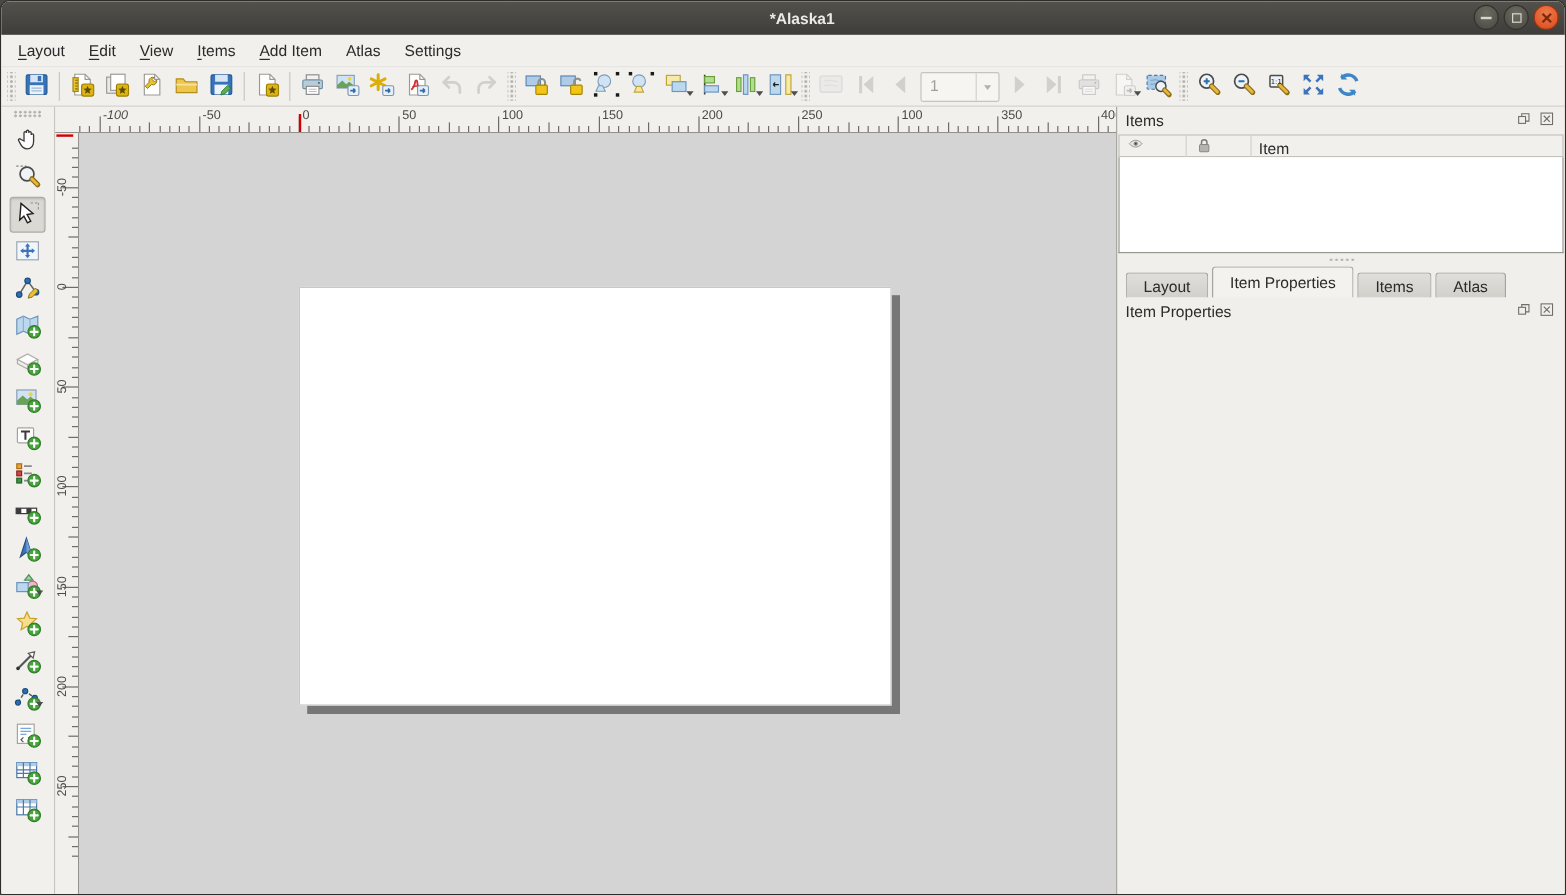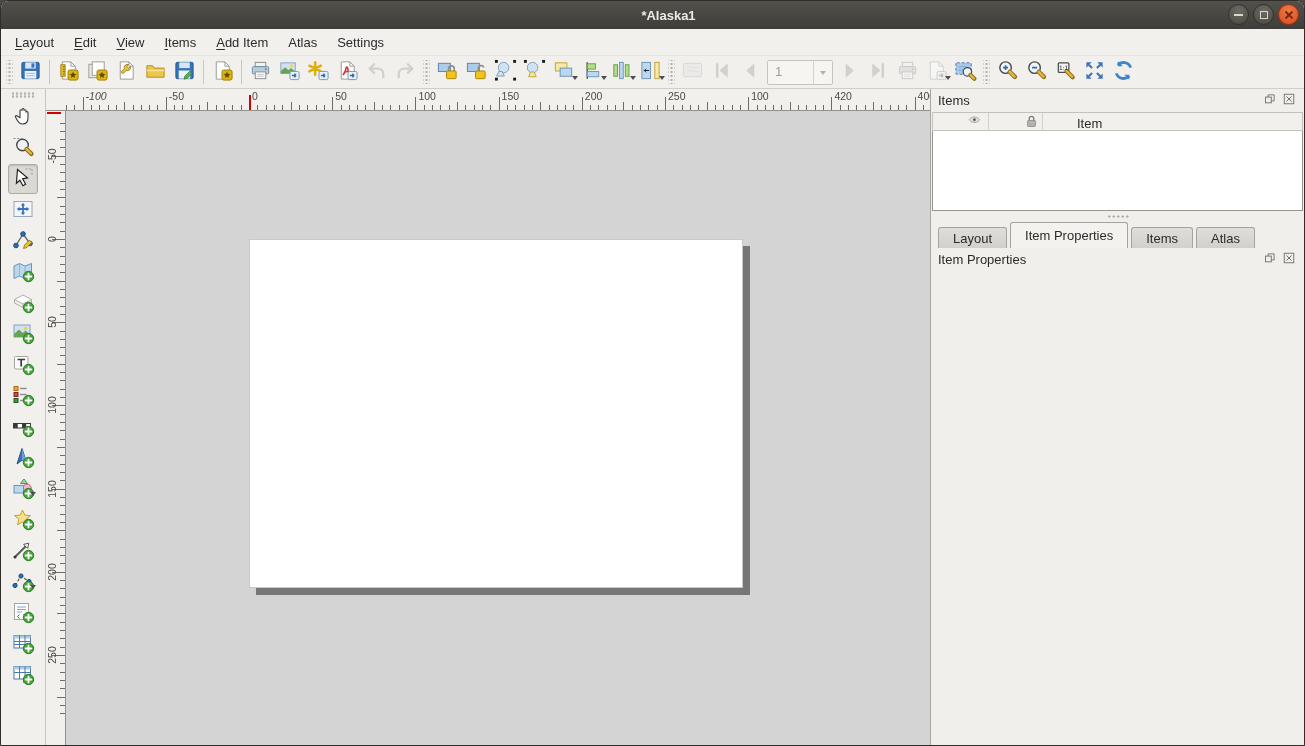--- a/index.html
+++ b/index.html
@@ -79,21 +79,21 @@
 
   
   .rightpanel { width:374px; flex:none; background:#f0efeb; border-left:1px solid #a9a7a2;
                 display:flex; flex-direction:column; font-size:13px; color:#2b2b2b; }
   .panel-title { height:23px; flex:none; display:flex; align-items:center; padding:0 7px; }
   .panel-title .t { flex:1; }
   .pbtn { width:16px; height:15px; margin-left:3px; display:flex; align-items:center; justify-content:center;
           border:none; background:transparent; }
   .items-header { display:grid; grid-template-columns:56px 54px 1fr; height:19px; flex:none;
                   background:#f1f0ed; border:1px solid #c4c2bd; margin:0 1px; }
-  .items-header .hc { border-right:1px solid #d3d1cc; display:flex; align-items:center; padding-left:6px;margin-left:28px; }
+  .items-header .hc { border-right:1px solid #d3d1cc; display:flex; align-items:center; padding-left:6px; }
   .items-header .hc:last-child { border-right:none; }
   .items-list { height:80px; flex:none; background:#ffffff; border:1px solid #97958f; border-top:none; margin:0 1px; }
   .vsplit { height:11px; flex:none; display:flex; align-items:center; justify-content:center; }
   .vsplit .dots { width:22px; height:5px;
           background-image:radial-gradient(circle,#aeaca7 1px,transparent 1.3px); background-size:4.5px 5px; }
   .tabbar { height:26px; flex:none; display:flex; align-items:flex-end; padding-left:7px; position:relative; }
   .tab { height:21px; padding:0 14px; margin-right:3px; display:flex; align-items:center;
          background:linear-gradient(#e0deda,#d2d0cb); border:1px solid #a5a39e; border-bottom:none;
          border-radius:3px 3px 0 0; font-size:13px; }
   .tab.active { height:26px; background:#f3f2ee; position:relative; z-index:2; }
@@ -694,21 +694,21 @@
           <div class="htick" style="left: 710.52px; height: 5px;"></div>
           <div class="htick" style="left: 718.84px; height: 5px;"></div>
           <div class="htick" style="left: 727.16px; height: 5px;"></div>
           <div class="htick" style="left: 735.48px; height: 5px;"></div>
           <div class="htick" style="left: 743.8px; height: 8px;"></div>
           <div class="htick" style="left: 752.12px; height: 5px;"></div>
           <div class="htick" style="left: 760.44px; height: 5px;"></div>
           <div class="htick" style="left: 768.76px; height: 5px;"></div>
           <div class="htick" style="left: 777.08px; height: 5px;"></div>
           <div class="htick" style="left: 785.4px; height: 13px;"></div>
-          <div class="hlab" style="left: 788.4px;">420</div>
+          <div class="hlab" style="left: 788.4px;">350</div>
           <div class="htick" style="left: 793.72px; height: 5px;"></div>
           <div class="htick" style="left: 802.04px; height: 5px;"></div>
           <div class="htick" style="left: 810.36px; height: 5px;"></div>
           <div class="htick" style="left: 818.68px; height: 5px;"></div>
           <div class="htick" style="left: 827px; height: 8px;"></div>
           <div class="htick" style="left: 835.32px; height: 5px;"></div>
           <div class="htick" style="left: 843.64px; height: 5px;"></div>
           <div class="htick" style="left: 851.96px; height: 5px;"></div>
           <div class="htick" style="left: 860.28px; height: 5px;"></div>
           <div class="htick" style="left: 868.6px; height: 13px;"></div>

